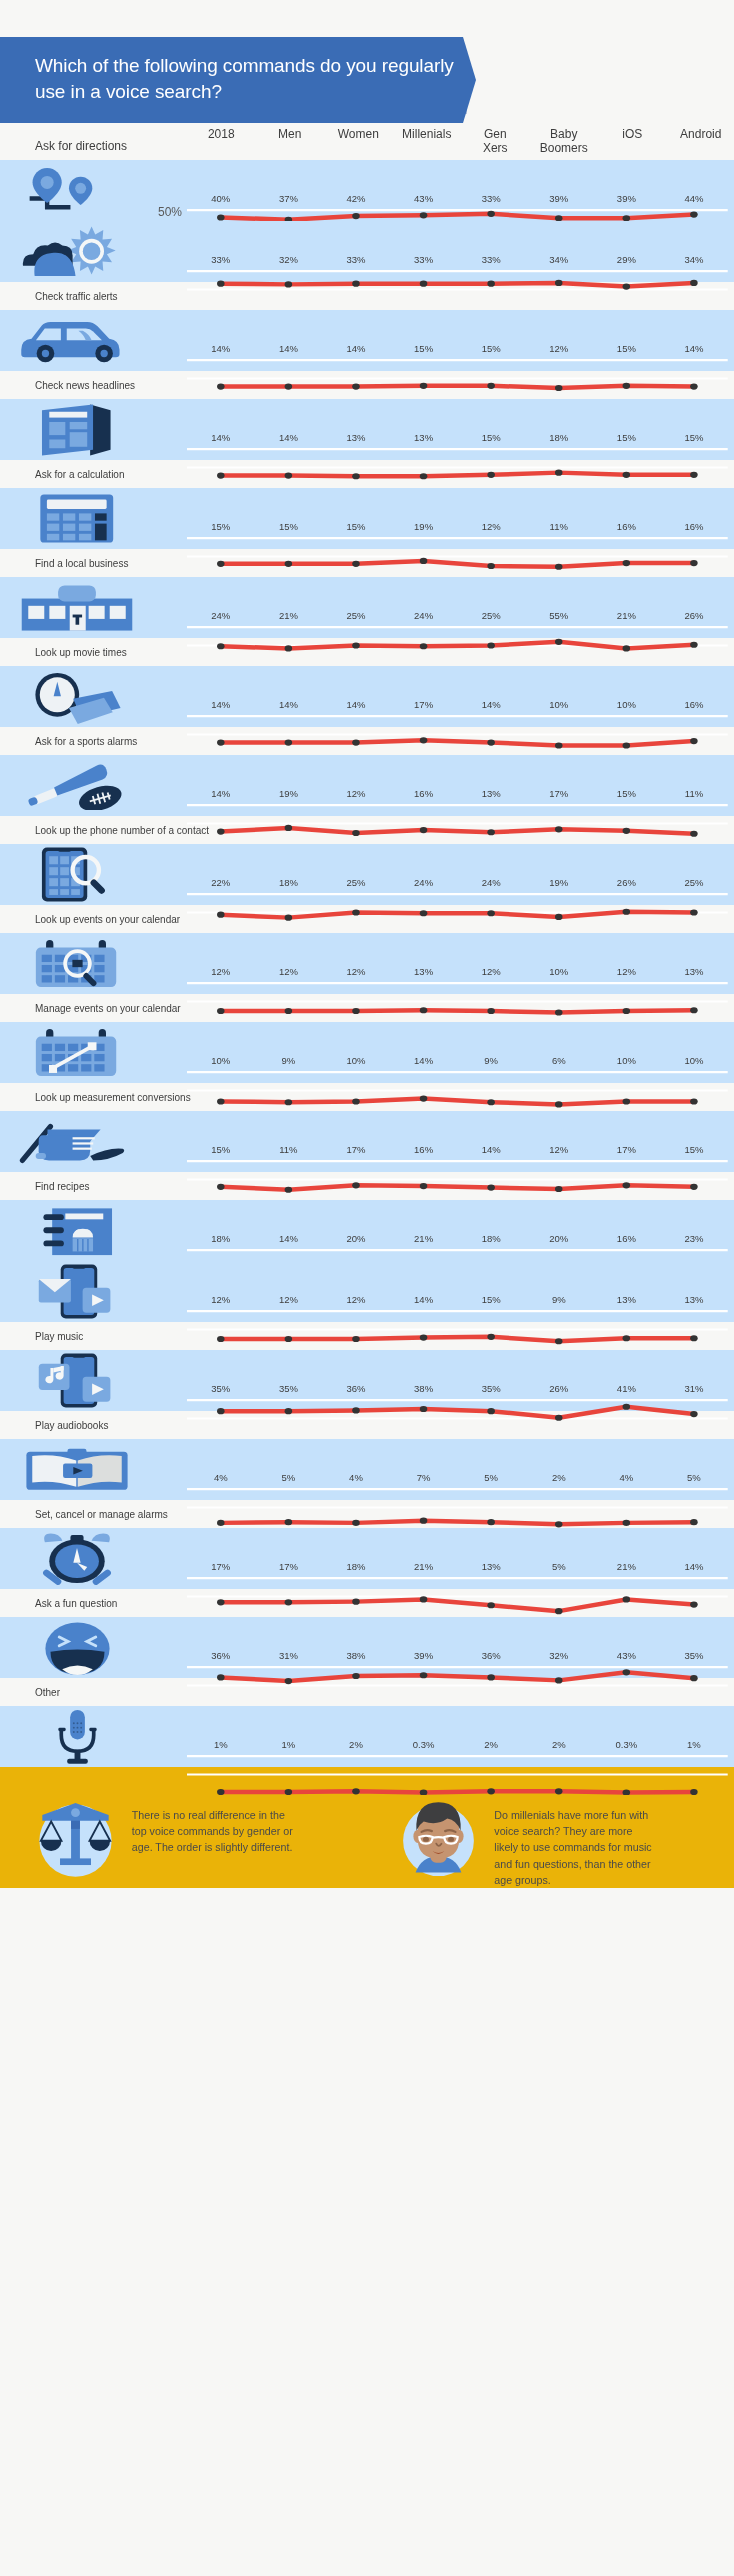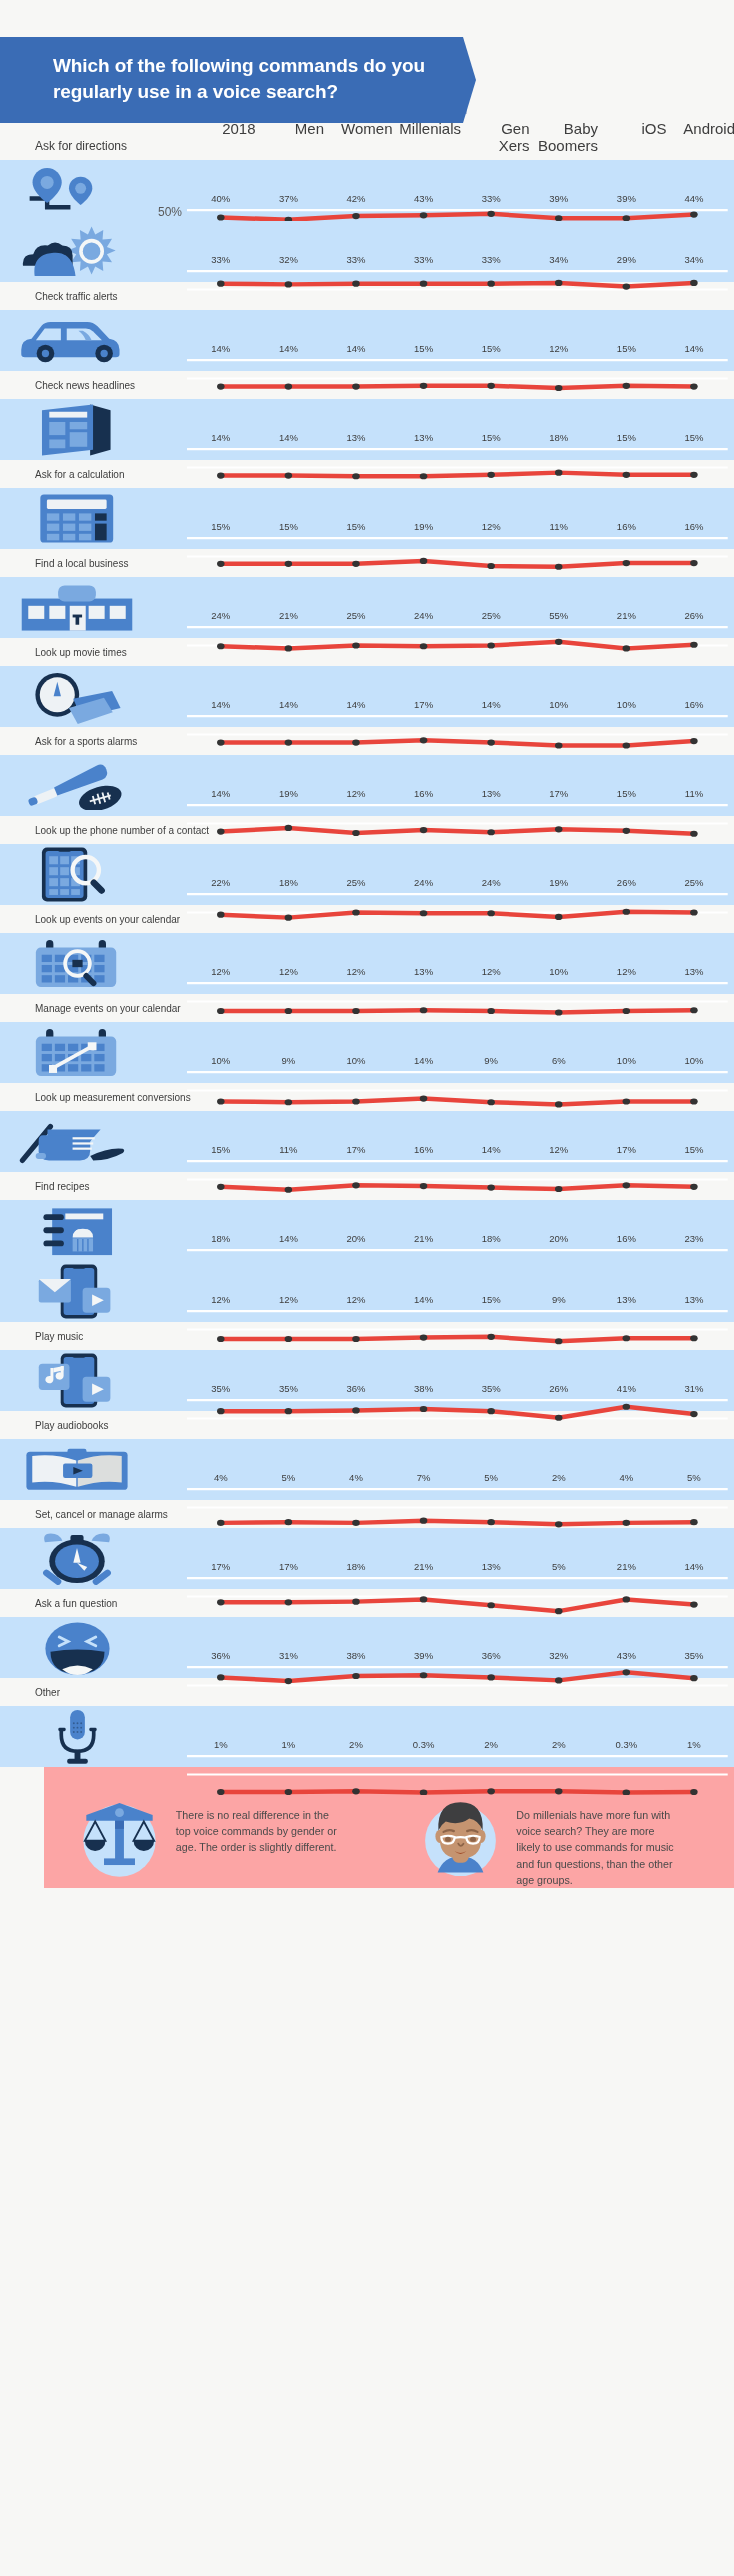--- a/index.html
+++ b/index.html
@@ -28,23 +28,22 @@
     position: relative;
     width: 476px;
     background: #3a6cb5;
     padding: 16px 22px 17.6px 35px;
     clip-path: polygon(0 0, 0 100%, 463px 100%, 476px 50%, 463px 0);
   }
   .title-banner h1 {
     color: #ffffff;
     font-size: 19px;
     line-height: 1.38;
-    font-weight: bold;
+    font-weight: normal;
     letter-spacing: -0.1px;
-    margin-left: 18px;
   }
 
   
   .col-head {
     position: relative;
     height: 37px;
     background: #f7f7f5;
     display: flex;
     align-items: flex-end;
   }
@@ -55,22 +54,22 @@
     font-size: 12px;
     color: #3d3d3d;
   }
   .col-head .cols {
     position: absolute;
     left: 187px; right: 0; bottom: 5.1px;
     display: flex;
   }
   .col-head .col {
     flex: 1 1 0;
-    text-align: right;
-    font-size: 15px;
+    text-align: center;
+    font-size: 12px;
     color: #3d3d3d;
     line-height: 1.12;
     white-space: pre-line;
   }
 
   
   .row-label {
     height: 28px;
     background: #f7f7f5;
     display: flex;
@@ -124,22 +123,21 @@
     color: #5a5a5a;
     right: calc(100% - 35px);
     text-align: right;
     white-space: nowrap;
   }
 
   
   .footer {
     display: flex;
     padding: 28px 10px 0 0;
-    background: #fca5a5;
-    margin-left: 44px;
+    background: #eab308;
   }
   .foot-card {
     flex: 1 1 50%;
     display: flex;
     align-items: flex-start;
     padding-left: 32px;
   }
   .foot-card .fc-icon { flex: 0 0 88px; }
   .foot-card .fc-text {
     font-size: 10.7px;

